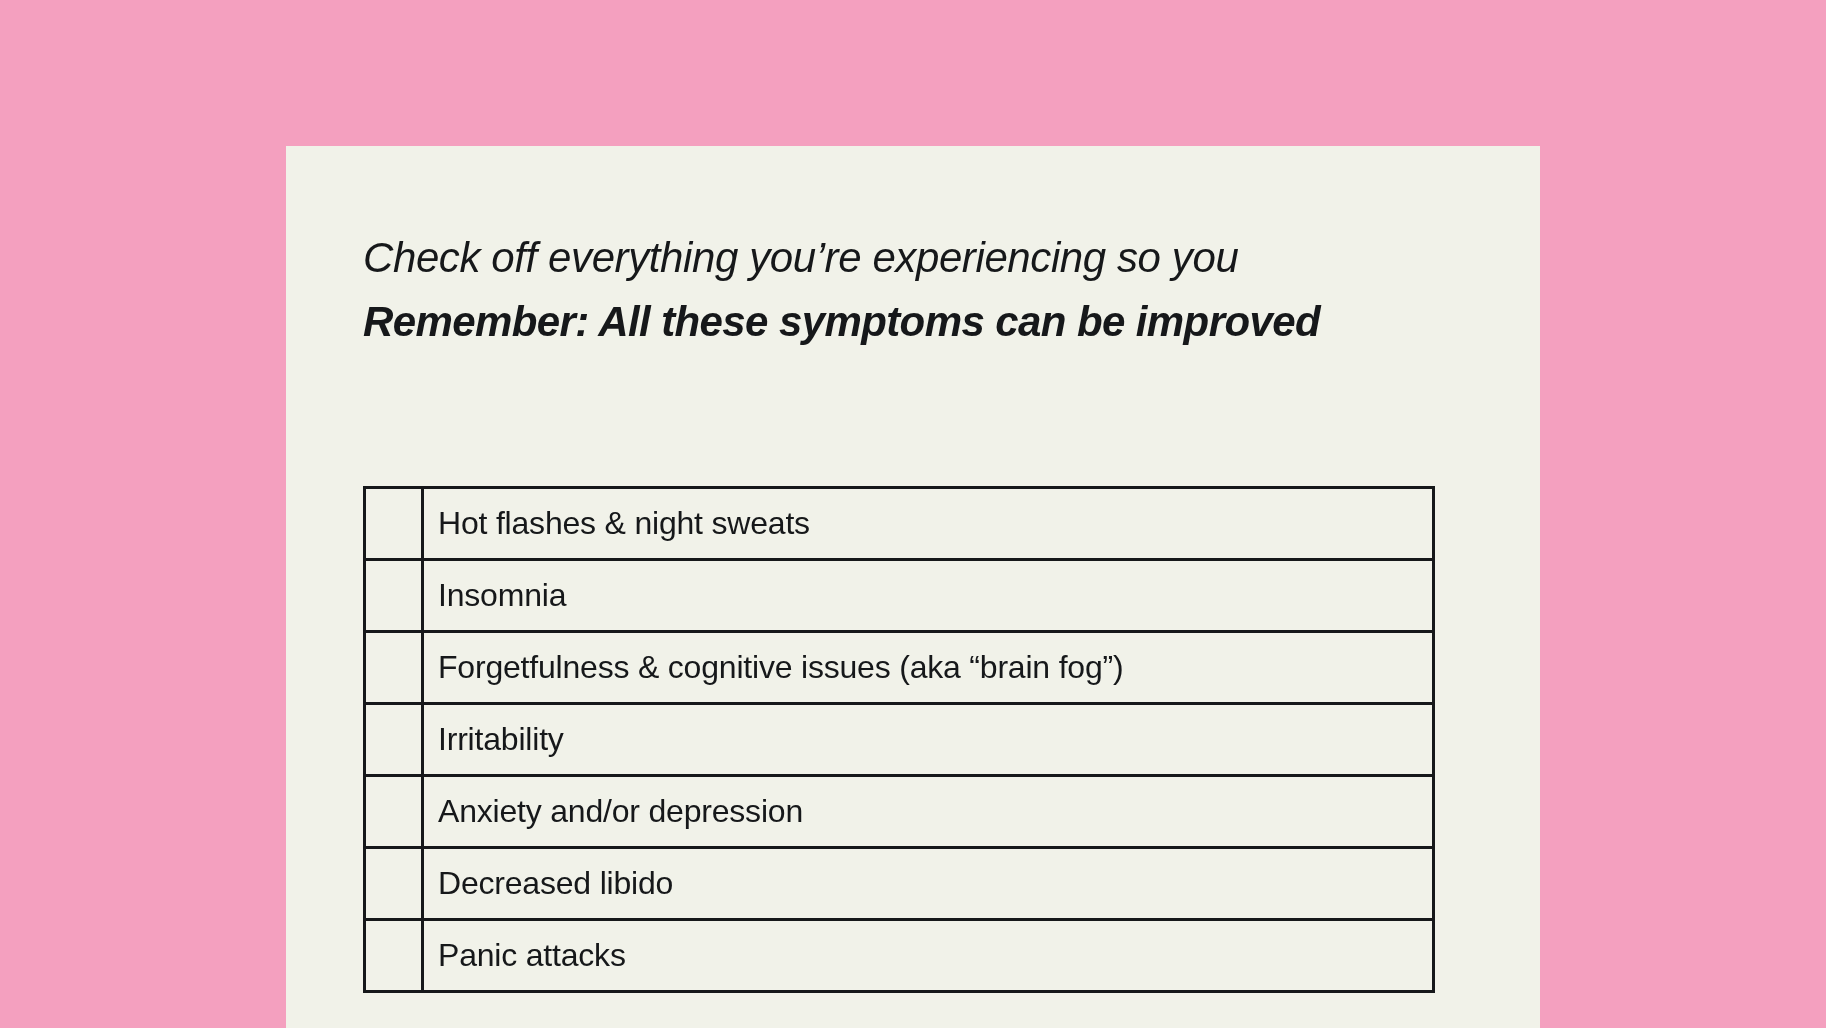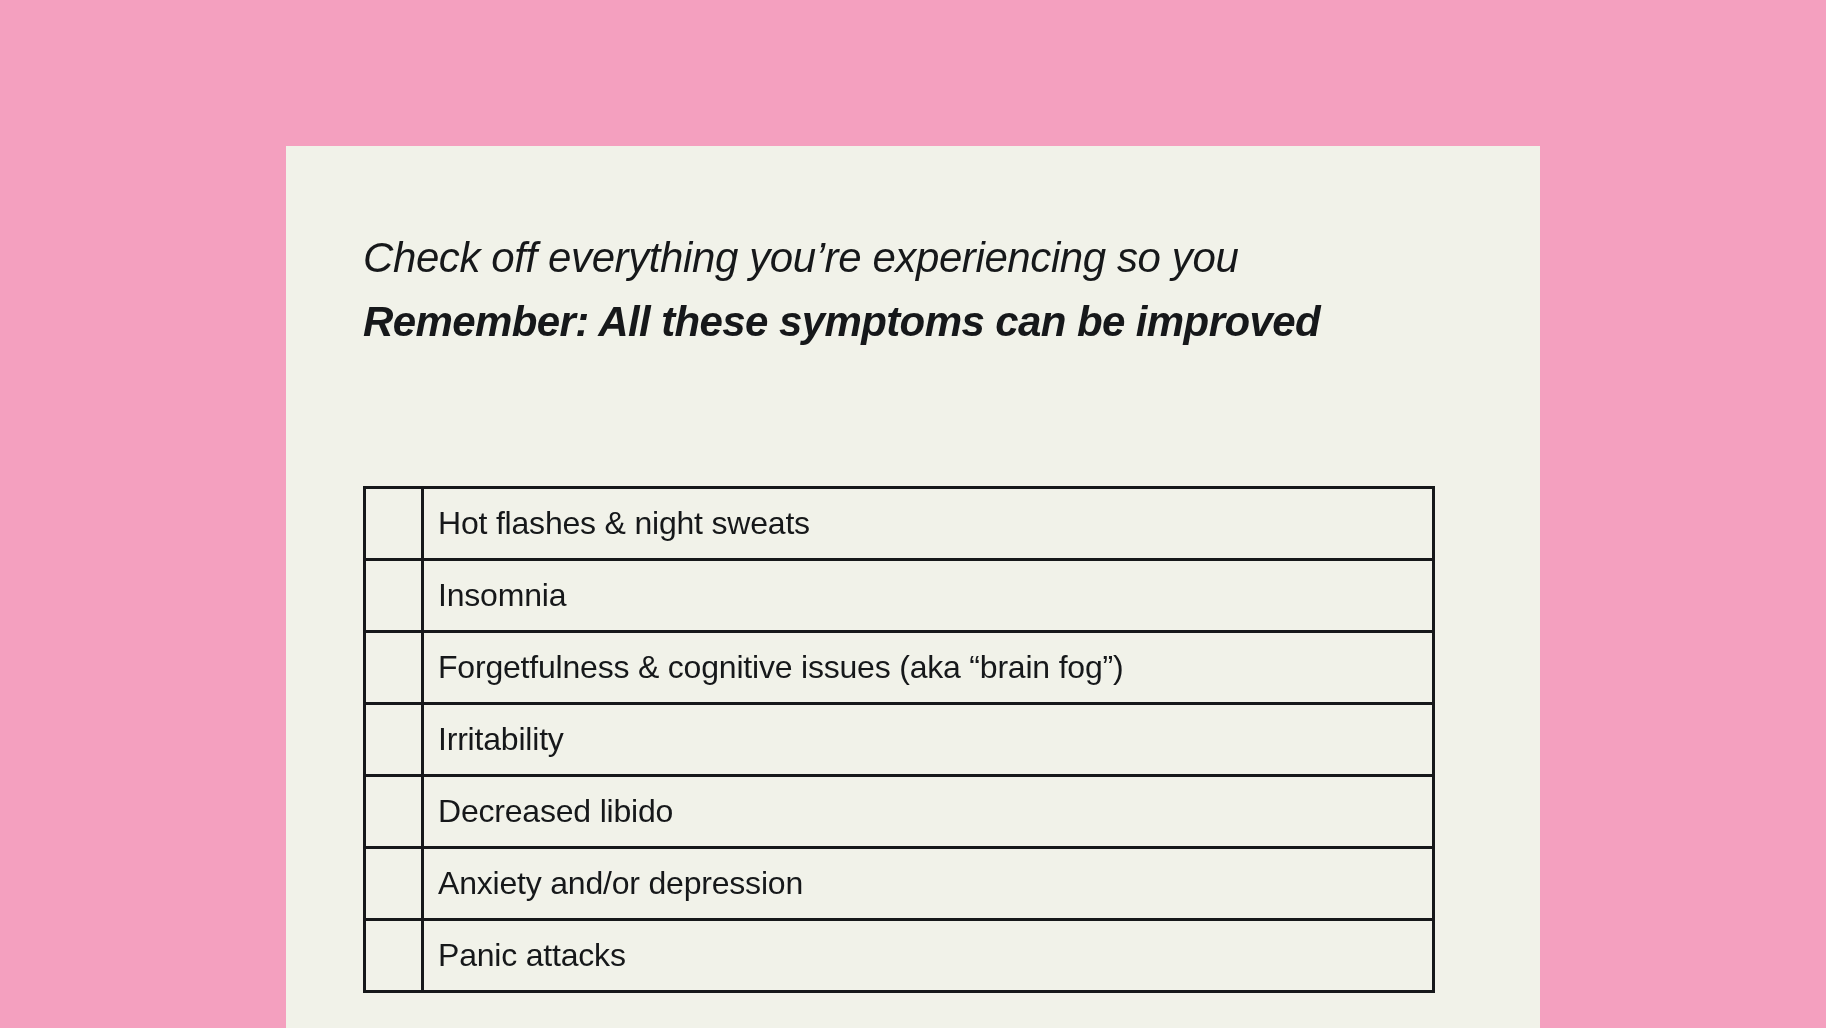--- a/index.html
+++ b/index.html
@@ -110,26 +110,26 @@
       <div class="row-label">Forgetfulness &amp; cognitive issues (aka “brain fog”)</div>
     </div>
 
     <div class="symptom-row">
       <div class="row-checkbox"></div>
       <div class="row-label">Irritability</div>
     </div>
 
     <div class="symptom-row">
       <div class="row-checkbox"></div>
-      <div class="row-label">Decreased libido</div>
+      <div class="row-label">Anxiety and/or depression</div>
     </div>
 
     <div class="symptom-row">
       <div class="row-checkbox"></div>
-      <div class="row-label">Anxiety and/or depression</div>
+      <div class="row-label">Decreased libido</div>
     </div>
 
     <div class="symptom-row">
       <div class="row-checkbox"></div>
       <div class="row-label">Panic attacks</div>
     </div>
 
   </div>
 </div>
 

